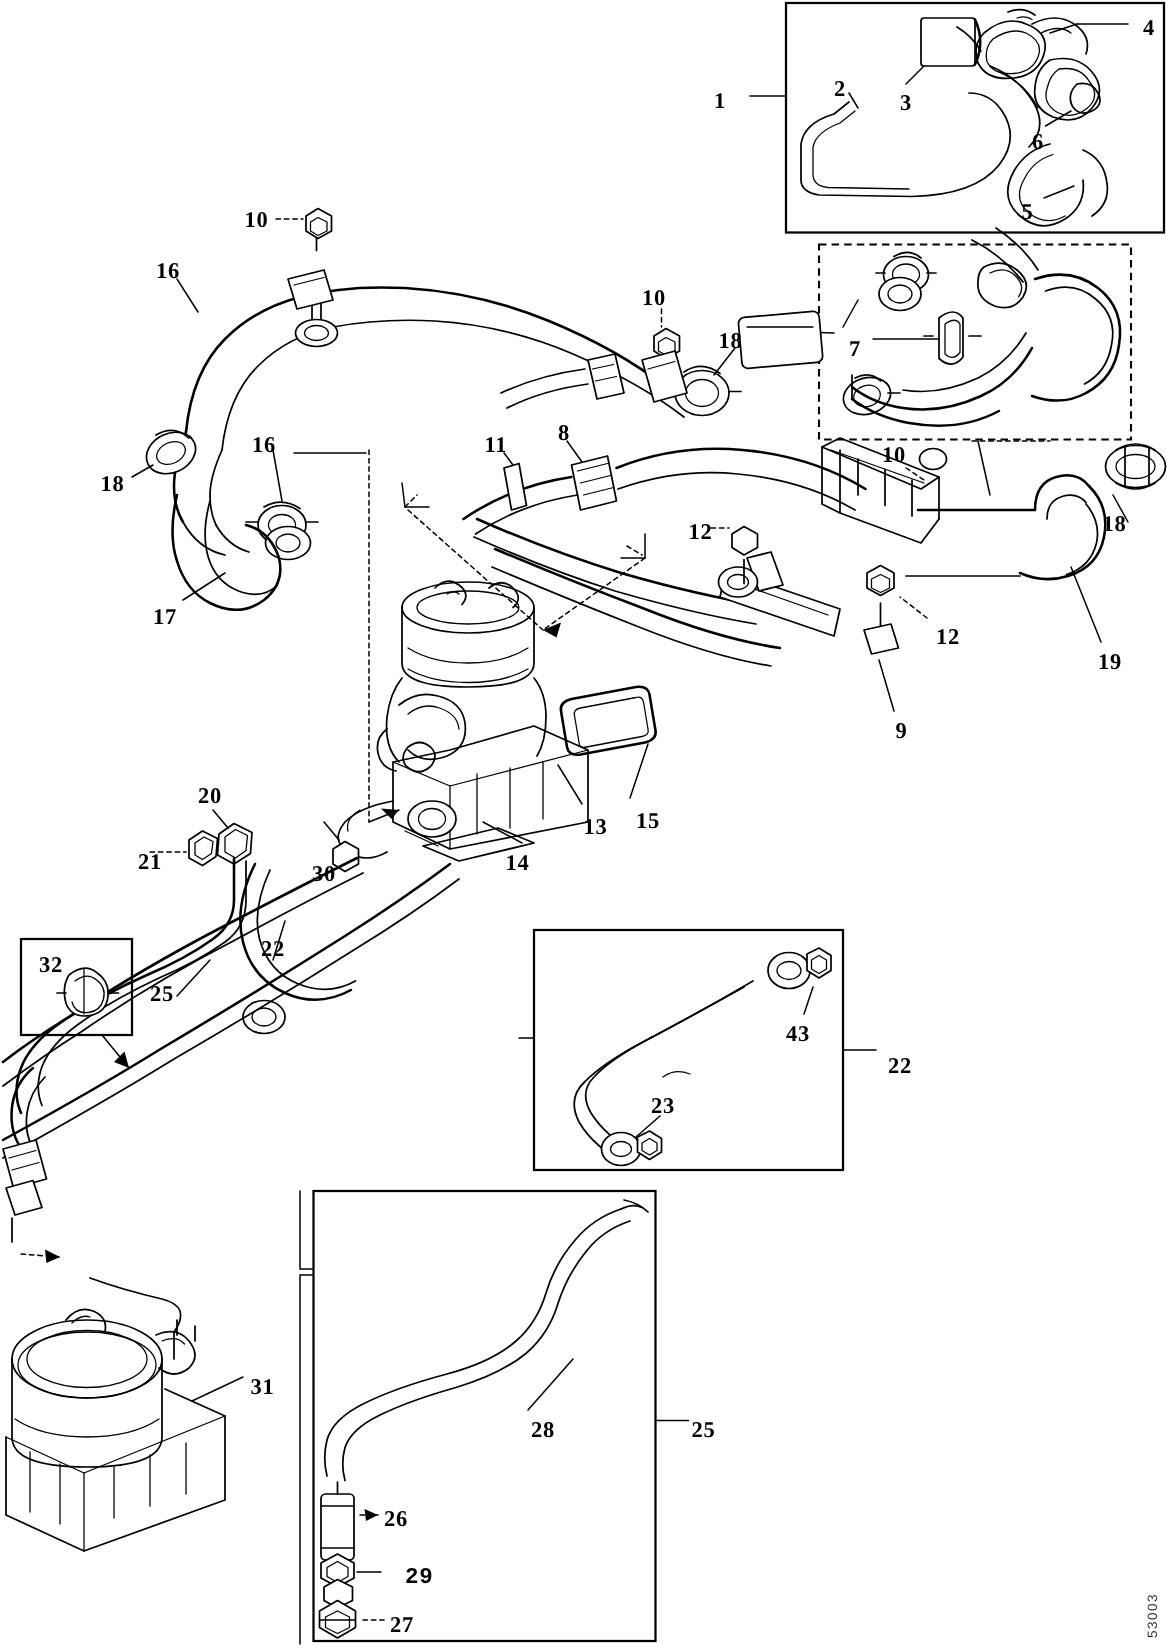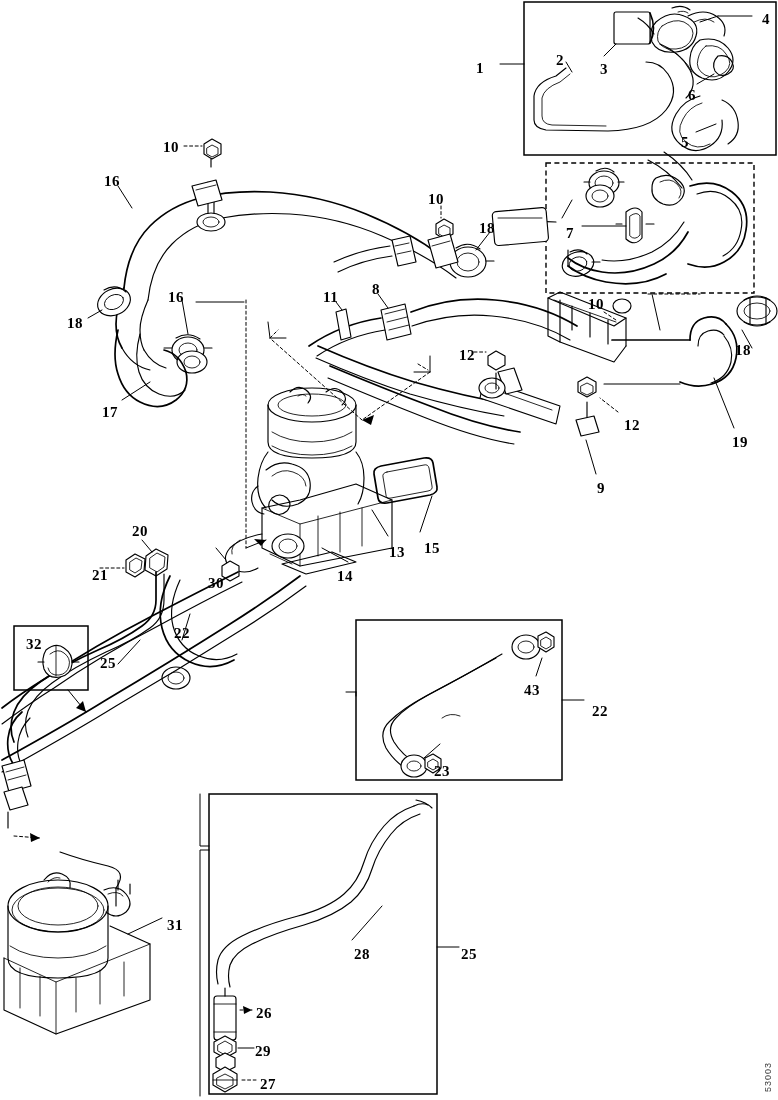--- a/index.html
+++ b/index.html
@@ -512,28 +512,28 @@
     <span class="callout" style="left:168px;top:290px;">16</span>
     <span class="callout" style="left:102px;top:405px;">17</span>
     <span class="callout" style="left:67px;top:316px;">18</span>
     <span class="callout" style="left:479px;top:221px;">18</span>
     <span class="callout" style="left:735px;top:343px;">18</span>
     <span class="callout" style="left:732px;top:435px;">19</span>
     <span class="callout" style="left:132px;top:524px;">20</span>
     <span class="callout" style="left:80px;top:568px;margin-left:12px;">21</span>
     <span class="callout" style="left:174px;top:626px;">22</span>
     <span class="callout" style="left:592px;top:704px;">22</span>
-    <span class="callout" style="left:434px;top:764px;">23</span>
+    <span class="callout" style="left:434px;top:731px;">23</span>
     <span class="callout" style="left:524px;top:683px;">43</span>
     <span class="callout" style="left:100px;top:656px;">25</span>
     <span class="callout" style="left:461px;top:947px;">25</span>
     <span class="callout" style="left:256px;top:1006px;">26</span>
     <span class="callout" style="left:260px;top:1077px;text-align:right;">27</span>
     <span class="callout" style="left:354px;top:947px;text-align:center;">28</span>
-    <span class="callout" style="left:255px;top:1044px;">29</span>
+    <span class="callout" style="left:270px;top:1044px;font-family:Liberation Mono, monospace;">29</span>
     <span class="callout" style="left:208px;top:531px;margin-top:45px;">30</span>
     <span class="callout" style="left:167px;top:918px;">31</span>
     <span class="callout" style="left:26px;top:637px;">32</span>
   </div>
 
   <span class="watermark">53003</span>
 
 </div>
 
 </body></html>

